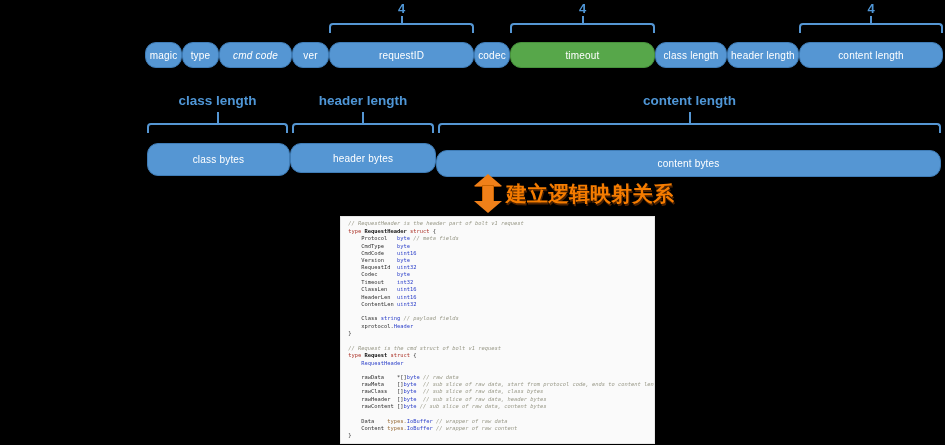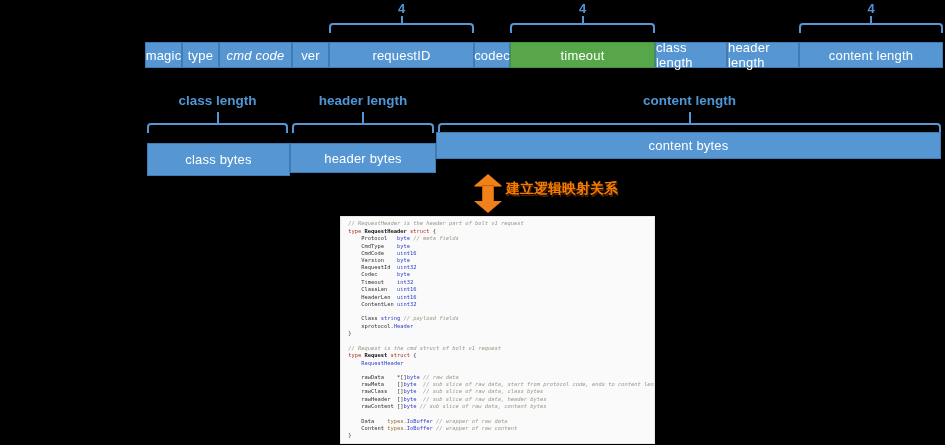--- a/index.html
+++ b/index.html
@@ -5,21 +5,21 @@
   html,body{margin:0;padding:0;}
   body{
     width:945px;height:445px;background:#000;position:relative;overflow:hidden;
     font-family:"Liberation Sans","DejaVu Sans",sans-serif;
   }
   #stage{position:absolute;left:0;top:0;width:945px;height:445px;}
 
   
   .field{
     position:absolute;box-sizing:border-box;display:flex;align-items:center;justify-content:center;
-    color:#fff;font-size:13px;letter-spacing:.2px;
+    color:#fff;font-size:10px;letter-spacing:.2px;border-radius:11px;
   }
   .fill-blue{background:#5596d3;border:1px solid #3f7cb6;}
   .fill-green{background:#57a74a;border:1px solid #46913b;}
 
   
   .brkwrap{position:absolute;}
   .brk{
     position:absolute;left:0;right:0;bottom:0;height:10px;box-sizing:border-box;
     border:2px solid #5596d3;border-bottom:none;border-radius:4px 4px 0 0;
   }
@@ -45,21 +45,21 @@
     position:absolute;left:8px;top:11px;width:12px;height:17px;background:#f08019;
     box-shadow:inset 0 0 0 1px #c96400;
   }
   #map-arrow .head-down{
     position:absolute;left:0;bottom:0;width:0;height:0;
     border-left:14px solid transparent;border-right:14px solid transparent;
     border-top:12px solid #f08019;
   }
   #map-label{
     position:absolute;left:506px;top:180px;
-    font-size:14px;font-weight:bold;color:#f57c00;white-space:nowrap;
+    font-size:21px;font-weight:bold;color:#f57c00;white-space:nowrap;
     text-shadow:1px 2px 0 rgba(90,40,0,.85);
     font-family:"DejaVu Sans","Liberation Sans",sans-serif;
   }
 
   
   #code-block{
     position:absolute;left:340px;top:216px;width:315px;height:228px;
     background:#fafafa;border:1px solid #e6e6e6;box-sizing:border-box;overflow:hidden;
   }
   #code-inner{
@@ -126,21 +126,21 @@
       <div class="brkwrap" style="left: 438px; top: 93px; width: 503px; height: 40px;">
         <div class="len-label">content length</div>
         <div class="nub" style="top: 19px; height: 11px;"></div>
         <div class="brk"></div>
       </div>
     </div>
 
   <div id="row-bytes">
       <div class="field fill-blue" style="left: 147px; top: 143px; width: 143px; height: 33px;">class bytes</div>
       <div class="field fill-blue" style="left: 290px; top: 143px; width: 146px; height: 30px;">header bytes</div>
-      <div class="field fill-blue" style="left: 436px; top: 132px; width: 505px; height: 27px;">content bytes</div>
+      <div class="field fill-blue" style="left: 436px; top: 150px; width: 505px; height: 27px;">content bytes</div>
     </div>
 
   <div id="map-arrow">
     <div class="head-up"></div>
     <div class="shaft"></div>
     <div class="head-down"></div>
   </div>
   <div id="map-label">建立逻辑映射关系</div>
 
   <div id="code-block">

